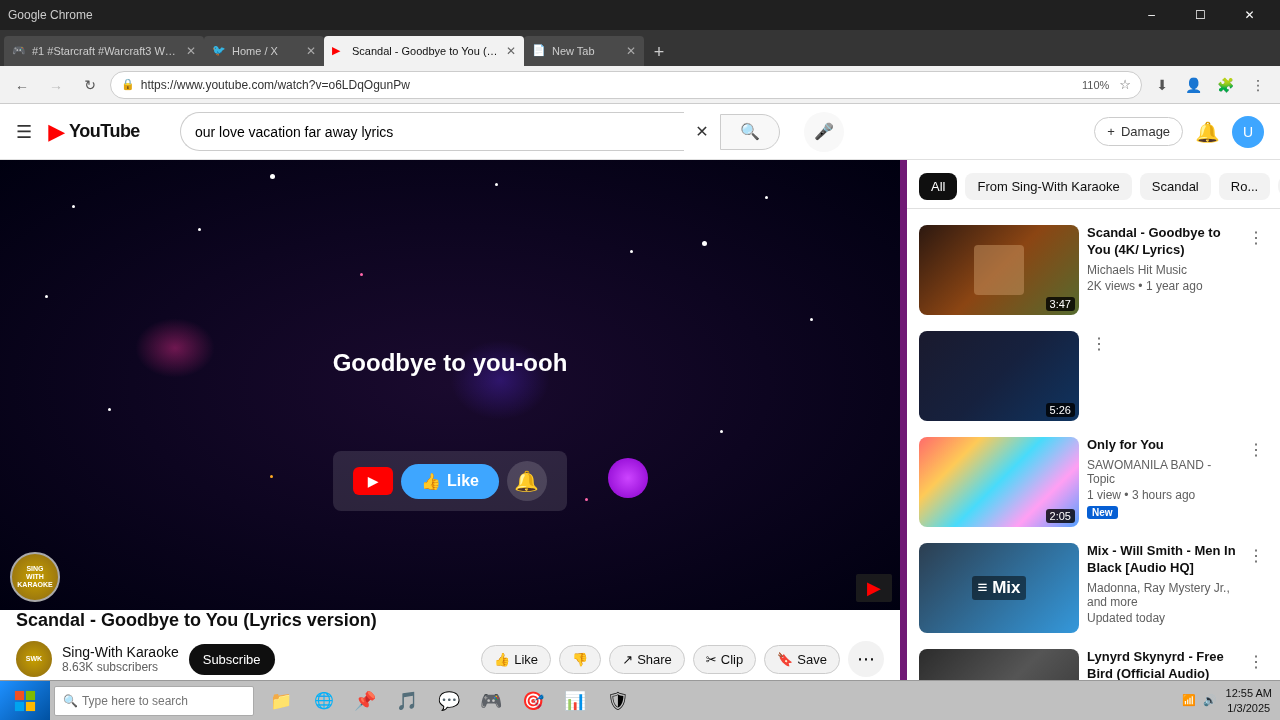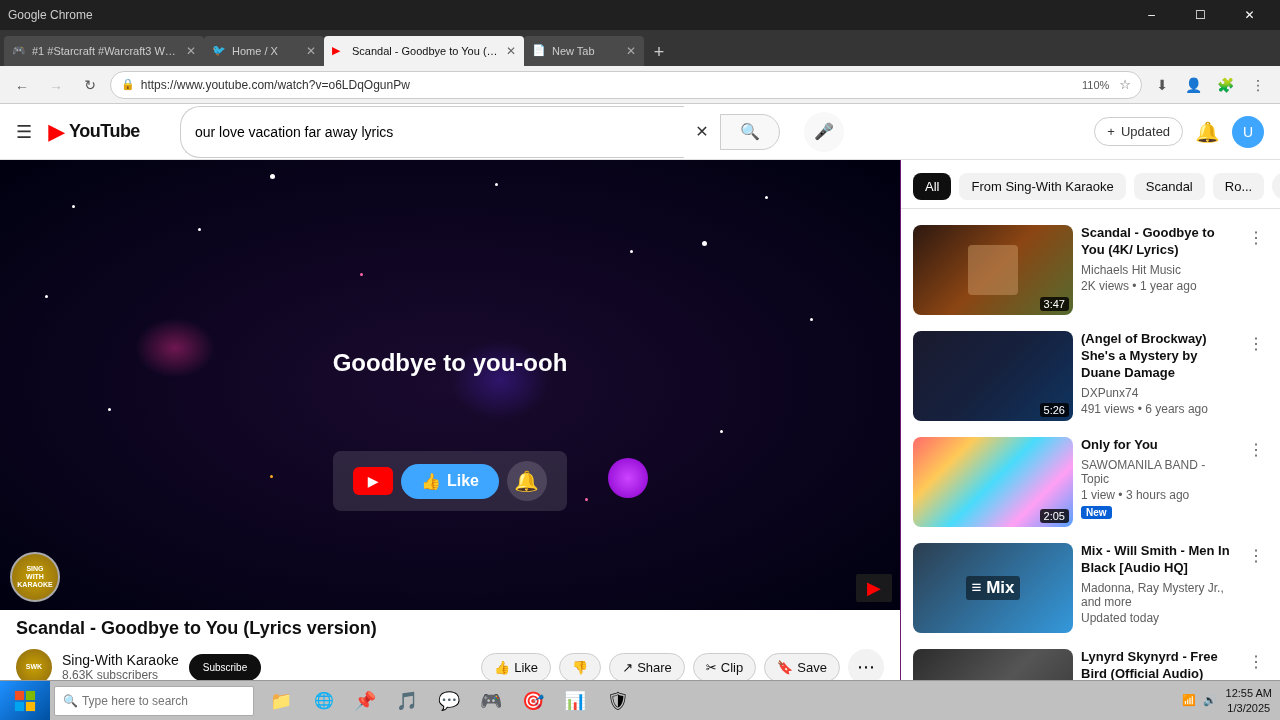--- a/index.html
+++ b/index.html
@@ -108,21 +108,21 @@
     .yt-header {
       height: 56px; background: white; display: flex; align-items: center;
       padding: 0 16px; gap: 16px; border-bottom: 1px solid #e0e0e0; flex-shrink: 0;
     }
     .yt-menu-btn { font-size: 18px; color: #333; cursor: pointer; }
     .yt-logo { display: flex; align-items: center; gap: 4px; text-decoration: none; margin-right: 24px; }
     .yt-logo-icon { color: #FF0000; font-size: 22px; }
     .yt-logo-text { font-size: 18px; font-weight: 600; color: #111; letter-spacing: -0.5px; }
     .yt-search-wrap { flex: 1; display: flex; align-items: center; max-width: 600px; }
     .yt-search-input {
-      flex: 1; height: 52px; border: 1px solid #ccc; border-right: none;
+      flex: 1; height: 39px; border: 1px solid #ccc; border-right: none;
       border-radius: 20px 0 0 20px; padding: 0 14px; font-size: 14px; outline: none;
     }
     .yt-search-btn {
       height: 36px; width: 60px; background: #f8f8f8; border: 1px solid #ccc;
       border-radius: 0 20px 20px 0; cursor: pointer; display: flex; align-items: center; justify-content: center;
       font-size: 16px; color: #555;
     }
     .yt-search-clear {
       height: 36px; width: 36px; background: transparent; border: none;
       display: flex; align-items: center; justify-content: center; cursor: pointer; font-size: 16px; color: #333;
@@ -204,49 +204,49 @@
       background: radial-gradient(circle, #cc44ff, #8800cc);
     }
     .video-end-btn {
       position: absolute; bottom: 8px; right: 8px;
       width: 36px; height: 28px; background: rgba(30,30,30,0.85);
       display: flex; align-items: center; justify-content: center; cursor: pointer; border-radius: 2px;
     }
     .video-end-btn-icon { color: #FF0000; font-size: 18px; }
 
     
-    .video-info { padding: 8px 16px; }
+    .video-info { padding: 0 16px; }
     .video-title { font-size: 18px; font-weight: 600; color: #0f0f0f; margin-bottom: 10px; }
     .video-meta-row { display: flex; align-items: center; justify-content: space-between; }
     .channel-row { display: flex; align-items: center; gap: 10px; }
     .channel-avatar-small {
       width: 36px; height: 36px; border-radius: 50%;
       background: radial-gradient(circle, #c8a000, #8B6914);
       display: flex; align-items: center; justify-content: center; font-size: 10px; color: white; text-align: center; font-weight: 600;
     }
     .channel-name { font-size: 14px; font-weight: 500; color: #0f0f0f; }
     .channel-subs { font-size: 12px; color: #606060; }
     .subscribe-btn {
       background: #0f0f0f; color: white; border: none; border-radius: 20px;
-      padding: 8px 14px; font-size: 10px; font-weight: 500; cursor: pointer;
+      padding: 8px 14px; font-size: 13px; font-weight: 500; cursor: pointer;
     }
     .action-buttons { display: flex; align-items: center; gap: 8px; }
     .action-btn {
       display: flex; align-items: center; gap: 4px;
       padding: 6px 12px; border: 1px solid #ccc; border-radius: 20px;
       background: #f2f2f2; cursor: pointer; font-size: 13px; color: #0f0f0f;
     }
     .action-btn-more {
       width: 36px; height: 36px; border-radius: 50%; background: #f2f2f2;
       border: none; display: flex; align-items: center; justify-content: center; cursor: pointer; font-size: 18px;
     }
 
     
     .yt-sidebar {
-      width: 380px; flex-shrink: 0; border-left: 1px solid #701a75;
+      width: 380px; flex-shrink: 0; border-left: 7px solid #701a75;
       overflow-y: auto; background: white;
     }
     .sidebar-filter-bar {
       display: flex; align-items: center; padding: 12px 12px 8px;
       gap: 8px; overflow-x: auto; background: white;
       border-bottom: 1px solid #e0e0e0; position: sticky; top: 0; z-index: 10;
     }
     .filter-chip {
       padding: 6px 12px; border-radius: 8px; background: #0f0f0f; color: white;
       font-size: 13px; cursor: pointer; white-space: nowrap; flex-shrink: 0;
@@ -363,21 +363,21 @@
       </div>
       <div class="yt-search-wrap">
         <input class="yt-search-input" type="text" value="our love vacation far away lyrics" style="">
         <button class="yt-search-clear">✕</button>
         <button class="yt-search-btn">🔍</button>
       </div>
       <button class="yt-mic-btn">🎤</button>
       <div class="yt-header-right">
         <button class="yt-create-btn">
           <span>+</span>
-          <span>Updated</span>
+          <span>Damage</span>
         </button>
         <span class="yt-notif-btn">🔔</span>
         <div class="yt-avatar">U</div>
       </div>
     </div>
 
     <div class="yt-main">
 
       <div class="yt-video-area">
 
@@ -495,25 +495,20 @@
               <div class="sidebar-stats">2K views • 1 year ago</div>
             </div>
             <div class="sidebar-more-btn">⋮</div>
           </div>
 
           <div class="sidebar-video-item">
             <div class="sidebar-thumb">
               <div class="thumb-gradient" style="background:linear-gradient(135deg,#1a1a2e,#16213e,#0f3460);"></div>
               <div class="thumb-duration">5:26</div>
             </div>
-            <div class="sidebar-video-info">
-              <div class="sidebar-video-title">(Angel of Brockway) She's a Mystery by Duane Damage</div>
-              <div class="sidebar-channel">DXPunx74</div>
-              <div class="sidebar-stats">491 views • 6 years ago</div>
-            </div>
             <div class="sidebar-more-btn">⋮</div>
           </div>
 
           <div class="sidebar-video-item">
             <div class="sidebar-thumb">
               <div class="thumb-gradient" style="background:linear-gradient(135deg,#ff6b6b,#feca57,#48dbfb,#ff9ff3,#54a0ff);"></div>
               <div class="thumb-duration">2:05</div>
             </div>
             <div class="sidebar-video-info">
               <div class="sidebar-video-title">Only for You</div>

